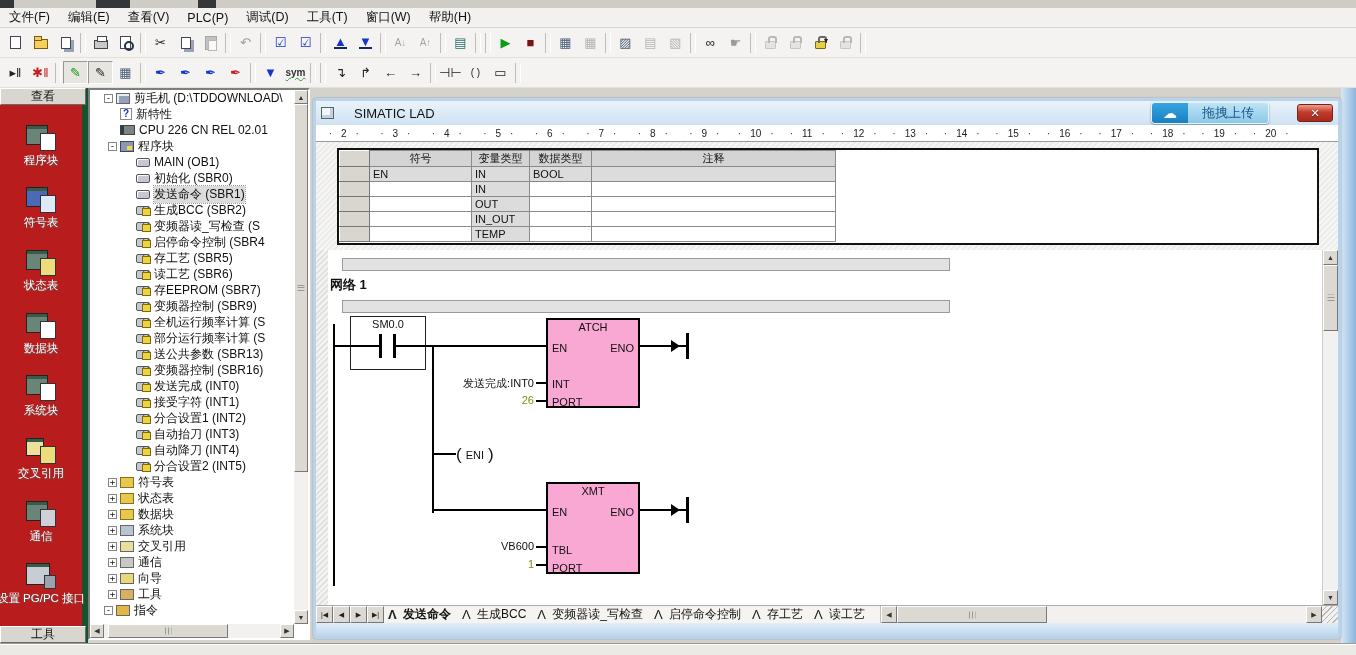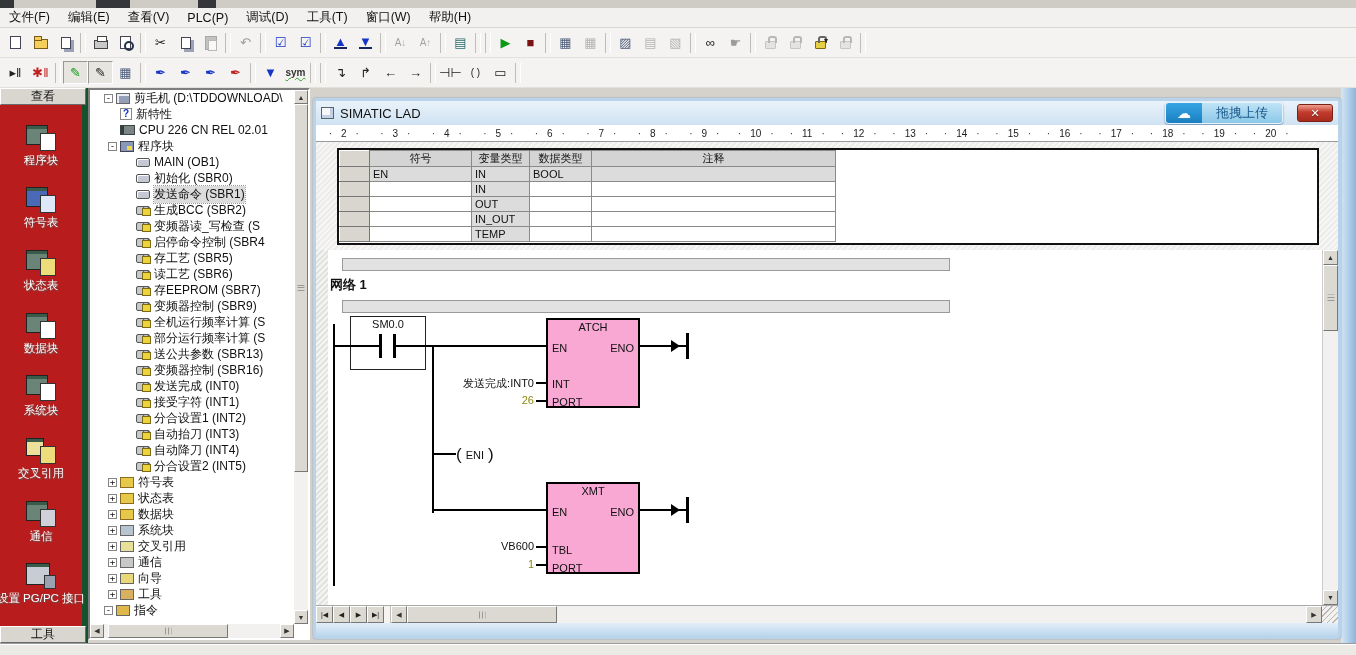--- a/index.html
+++ b/index.html
@@ -94,21 +94,21 @@
   .tree-vsb .sb-thumb{position:absolute;left:0;top:14px;width:14px;height:368px}
   .tree-vsb .dn{position:absolute;bottom:0}
   .tree-hsb{position:absolute;left:0;bottom:0;height:14px;right:14px;display:flex}
   .tree-hsb .sb-btn{width:14px;height:14px}
   .tree-hsb .sb-thumb{width:120px;height:14px;margin-left:4px}
   .tree-hsb .sb-thumb::after{width:7px;height:7px;background:repeating-linear-gradient(90deg,#999 0 1px,transparent 1px 3px)}
   
   .ladwin{position:absolute;left:313px;top:10px;width:1028px;height:541px;border:3px solid #b9d3ea;
           border-radius:4px;background:#fff;display:flex;flex-direction:column;box-shadow:0 0 2px #7a94b4}
   .ladtitle{height:24px;background:linear-gradient(#eaf3fb,#cfe2f2);display:flex;align-items:center;
-            padding:0 5px;font-size:13px;flex:none;gap:6px}
+            padding:0 5px;font-size:13px;flex:none;gap:20px}
   .lad-ico{width:13px;height:12px;background:#f6f6f6;border:1px solid #566;box-shadow:inset -3px -3px 0 #c4d0e8}
   .ladtitle .ttl{flex:1}
   .upload-btn{display:flex;height:22px;border:1px solid #e8f4fc;border-radius:4px;overflow:hidden;
               box-shadow:0 1px 2px #6a8aa8}
   .up-ico{width:36px;background:linear-gradient(#36a5e4,#1a7fc0);display:flex;align-items:center;justify-content:center;color:#fff;font-size:14px}
   .up-label{background:linear-gradient(#bfe3f6,#8cc8e8);color:#1a5a8a;padding:0 14px;font-size:13px;display:flex;align-items:center}
   .close-btn{width:36px;height:18px;margin-left:8px;background:linear-gradient(#ee9f8e,#c23b2e 45%,#a82a1e);
              border:1px solid #7c2013;border-radius:3px;color:#fff;display:flex;align-items:center;justify-content:center;
              font-size:11px;font-weight:bold;text-shadow:0 1px 1px #5a1208}
   .ladcontent{position:relative;height:498px;background:#fff;flex:none}
@@ -780,20 +780,29 @@
       </div>
 
       <div class="tabsrow">
         <div class="tnav">
 
         <span class="nb">|◀</span>
             <span class="nb">◀</span>
             <span class="nb">▶</span>
             <span class="nb">▶|</span>
           </div>
+        <div class="tabs">
+
+        <span class="tab active">发送命令</span>
+            <span class="tab">生成BCC</span>
+            <span class="tab">变频器读_写检查</span>
+            <span class="tab">启停命令控制</span>
+            <span class="tab">存工艺</span>
+            <span class="tab">读工艺</span>
+          </div>
         <div class="hsb sb">
           <div class="sb-btn">◀</div>
           <div class="sb-thumb"></div>
           <div class="track"></div>
           <div class="sb-btn">▶</div>
         </div>
         <div class="grip"></div>
       </div>
     </div>
 

